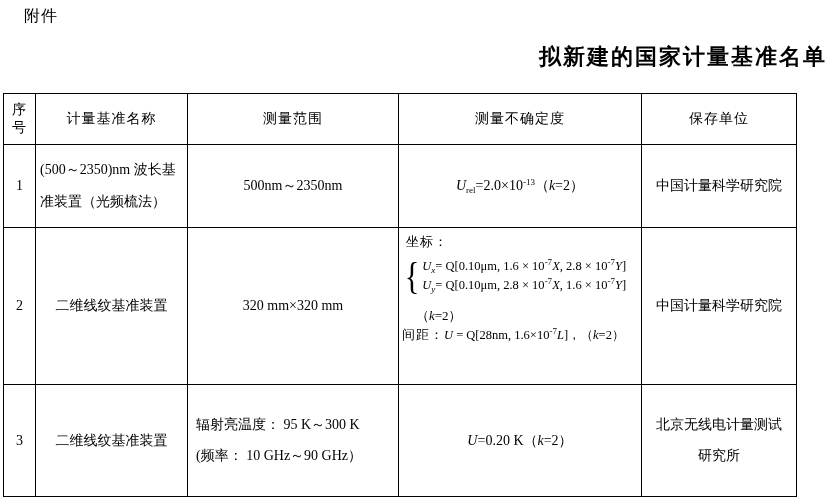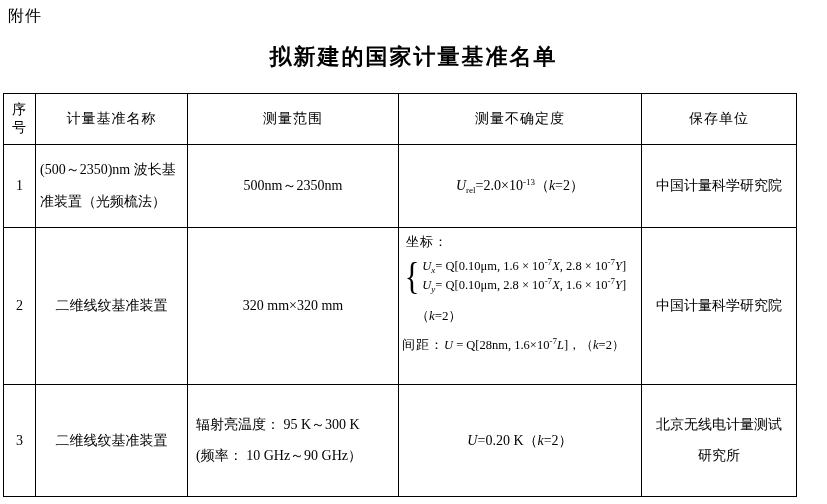--- a/index.html
+++ b/index.html
@@ -2,27 +2,27 @@
 <html><head>
 <meta charset="utf-8">
 <style>
   html,body{margin:0;padding:0;}
   body{
     width:827px;height:504px;position:relative;background:#ffffff;color:#000;
     font-family:"Liberation Serif", serif;
     overflow:hidden;
   }
   .attachment{
-    position:absolute;left:8px;top:6px;
+    position:absolute;left:24px;top:6px;
     font-family:Liberation Sans, sans-serif;
     font-size:16px;letter-spacing:1px;
   }
   .title{
     position:absolute;left:0;top:42px;width:100%;margin:0;
-    text-align:center;
+    text-align:right;
     font-family:"Liberation Sans", sans-serif;
     font-size:22px;font-weight:bold;letter-spacing:2px;
   }
   table.std{
     position:absolute;left:3px;top:93px;width:793px;
     border-collapse:collapse;table-layout:fixed;
   }
   .std th,.std td{
     border:1.5px solid #000;
     padding:0 3px;
@@ -59,21 +59,21 @@
     font-size:12.5px;
   }
   .unc2 .coord-label{font-size:13px;margin:2px 0 6px 4px;letter-spacing:1px;}
   .unc2 .sys{display:flex;align-items:center;margin-left:1px;}
   .unc2 .brace{
     font-size:38px;font-weight:normal;line-height:0.9;
     transform:scaleX(0.8);display:inline-block;margin-right:1px;
   }
   .unc2 .sys-lines .f{white-space:nowrap;line-height:1.55;}
   .unc2 .kline{margin:11px 0 0 14px;font-size:13px;}
-  .unc2 .pitch{margin-top:11px;white-space:nowrap;}
+  .unc2 .pitch{margin-top:1px;white-space:nowrap;}
   .unc2 .pitch .pitch-label{font-size:13px;letter-spacing:1px;}
 </style>
 </head>
 <body>
 
 <div class="attachment">附件</div>
 <h1 class="title">拟新建的国家计量基准名单</h1>
 
 <table class="std">
   <colgroup>

